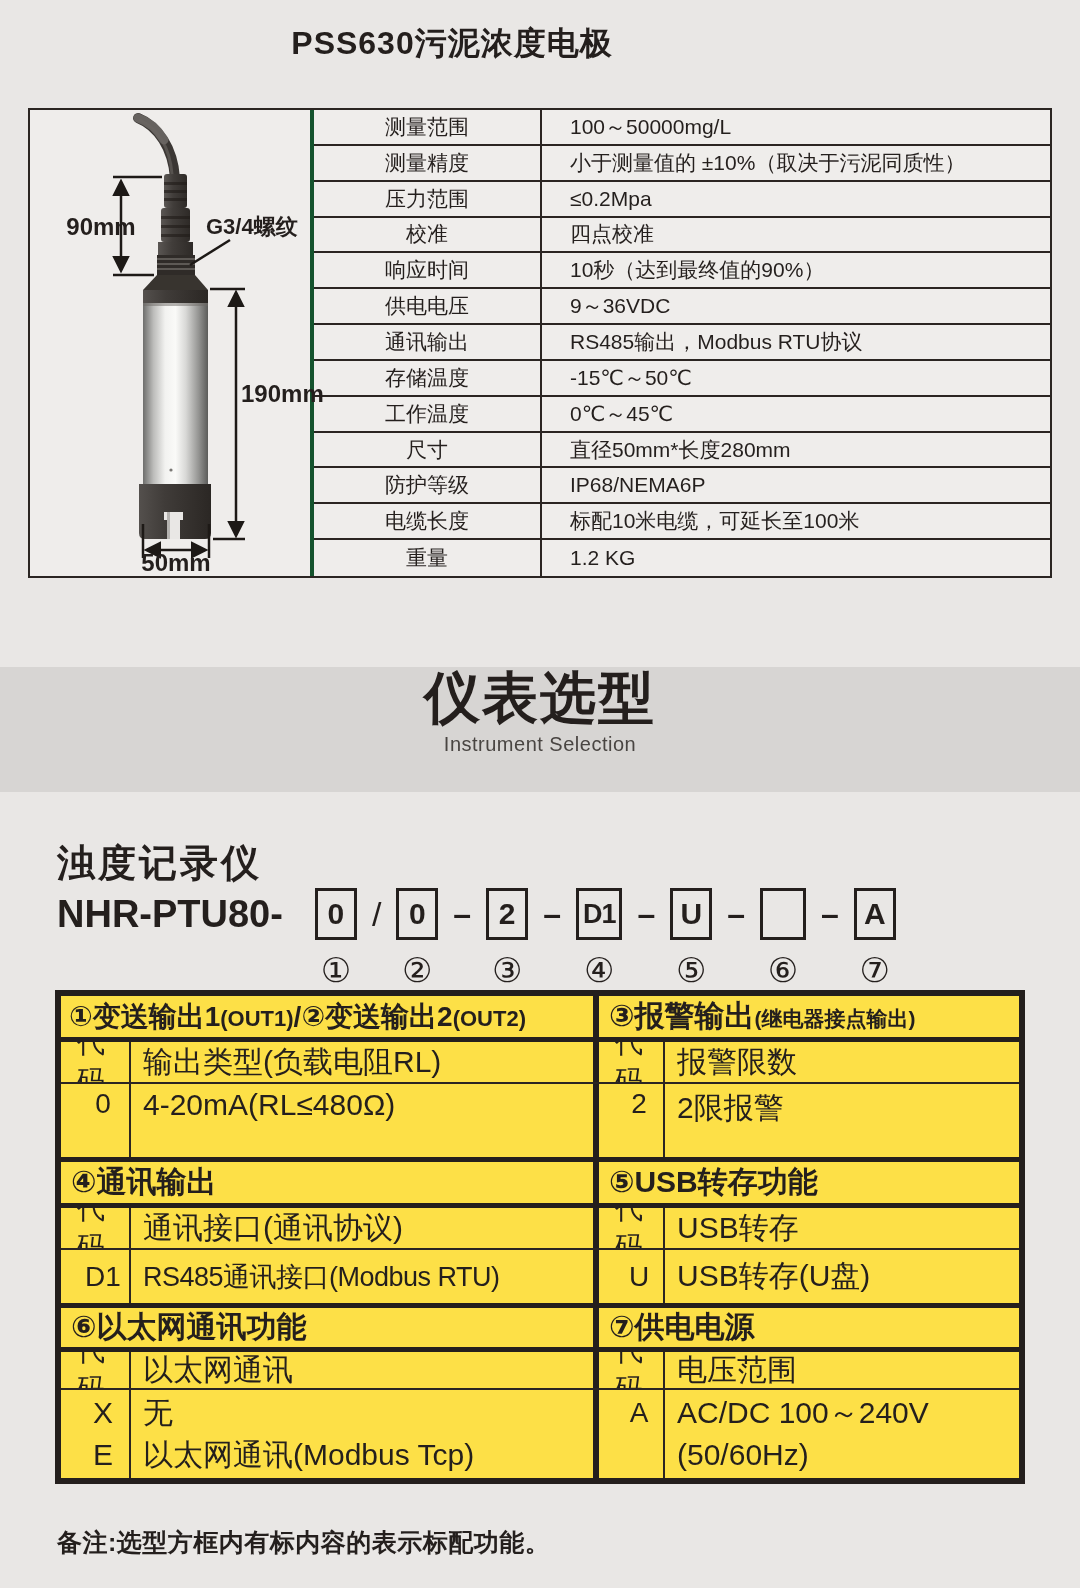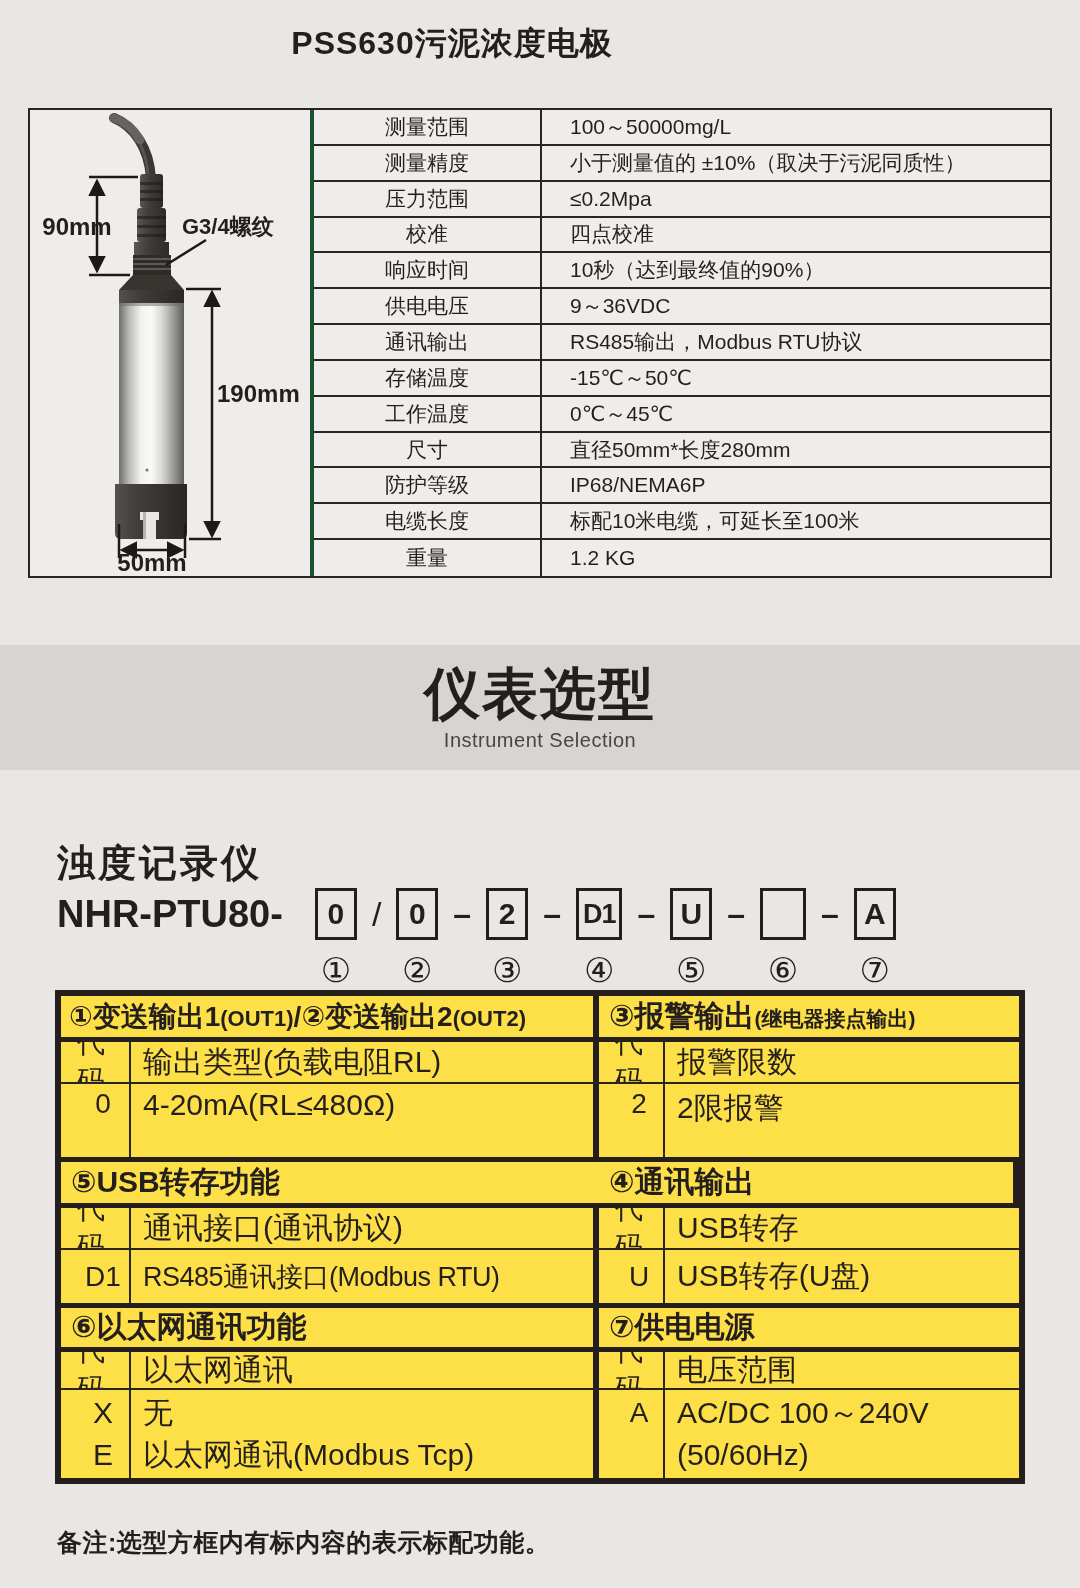--- a/index.html
+++ b/index.html
@@ -14,43 +14,43 @@
   .title {
     position:absolute; top:22px; left:0; width:904px;
     text-align:center; font-size:32px; font-weight:bold; letter-spacing:1px;
   }
 
   
   .spec-box {
     position:absolute; left:28px; top:108px; width:1024px; height:470px;
     border:2px solid #2b2522; background:#efedeb; display:flex;
   }
-  .figure { width:280px; height:100%; position:relative; }
+  .figure { width:280px; height:100%; position:relative;padding-left:24px; }
   .figure svg { display:block; }
   .spec-rows {
     flex:1; display:grid; grid-template-rows:repeat(13,1fr);
     border-left:4px solid #14532d;
   }
   .spec-row { display:grid; grid-template-columns:228px 1fr; }
   .spec-row:not(:last-child){ border-bottom:2px solid #2b2522; }
   .spec-label {
     border-right:2px solid #2b2522;
     display:flex; align-items:center; justify-content:center;
     font-size:21px; font-weight:500;
   }
   .spec-value {
     display:flex; align-items:center; padding-left:28px;
     font-size:21px; font-weight:500; white-space:nowrap; overflow:hidden;
   }
 
   
   .banner {
-    position:absolute; left:0; top:645px; width:1080px; height:125px;
+    position:absolute; left:0; top:667px; width:1080px; height:125px;
     background:#d7d5d3; display:flex; flex-direction:column;
-    align-items:center; justify-content:center;
+    align-items:center; 
   }
   .banner-title { font-size:56px; font-weight:bold; letter-spacing:2px; line-height:62px; }
   .banner-sub { font-size:20px; color:#49settings4542; color:#494542; letter-spacing:0.5px; margin-top:4px; }
 
   
   .product-name {
     position:absolute; left:57px; top:838px;
     font-size:38px; font-weight:600; letter-spacing:3px;
   }
   .model-line {
@@ -334,22 +334,22 @@
     </div>
 
     <div class="srow bb5 h78">
       <div class="cell codecell cthin top-align">0</div>
       <div class="cell valcell cbar top-align">4-20mA(RL≤480Ω)</div>
       <div class="cell codecell cthin top-align">2</div>
       <div class="cell valcell top-align">2限报警</div>
     </div>
 
     <div class="srow hdr bb5 h46">
+      <div class="cell hcell cbar">④通讯输出</div>
       <div class="cell hcell">⑤USB转存功能</div>
-      <div class="cell hcell cbar">④通讯输出</div>
     </div>
 
     <div class="srow bb2 h42">
       <div class="cell codecell cthin">代码</div>
       <div class="cell valcell cbar">通讯接口(通讯协议)</div>
       <div class="cell codecell cthin">代码</div>
       <div class="cell valcell">USB转存</div>
     </div>
 
     <div class="srow bb5 h58">

